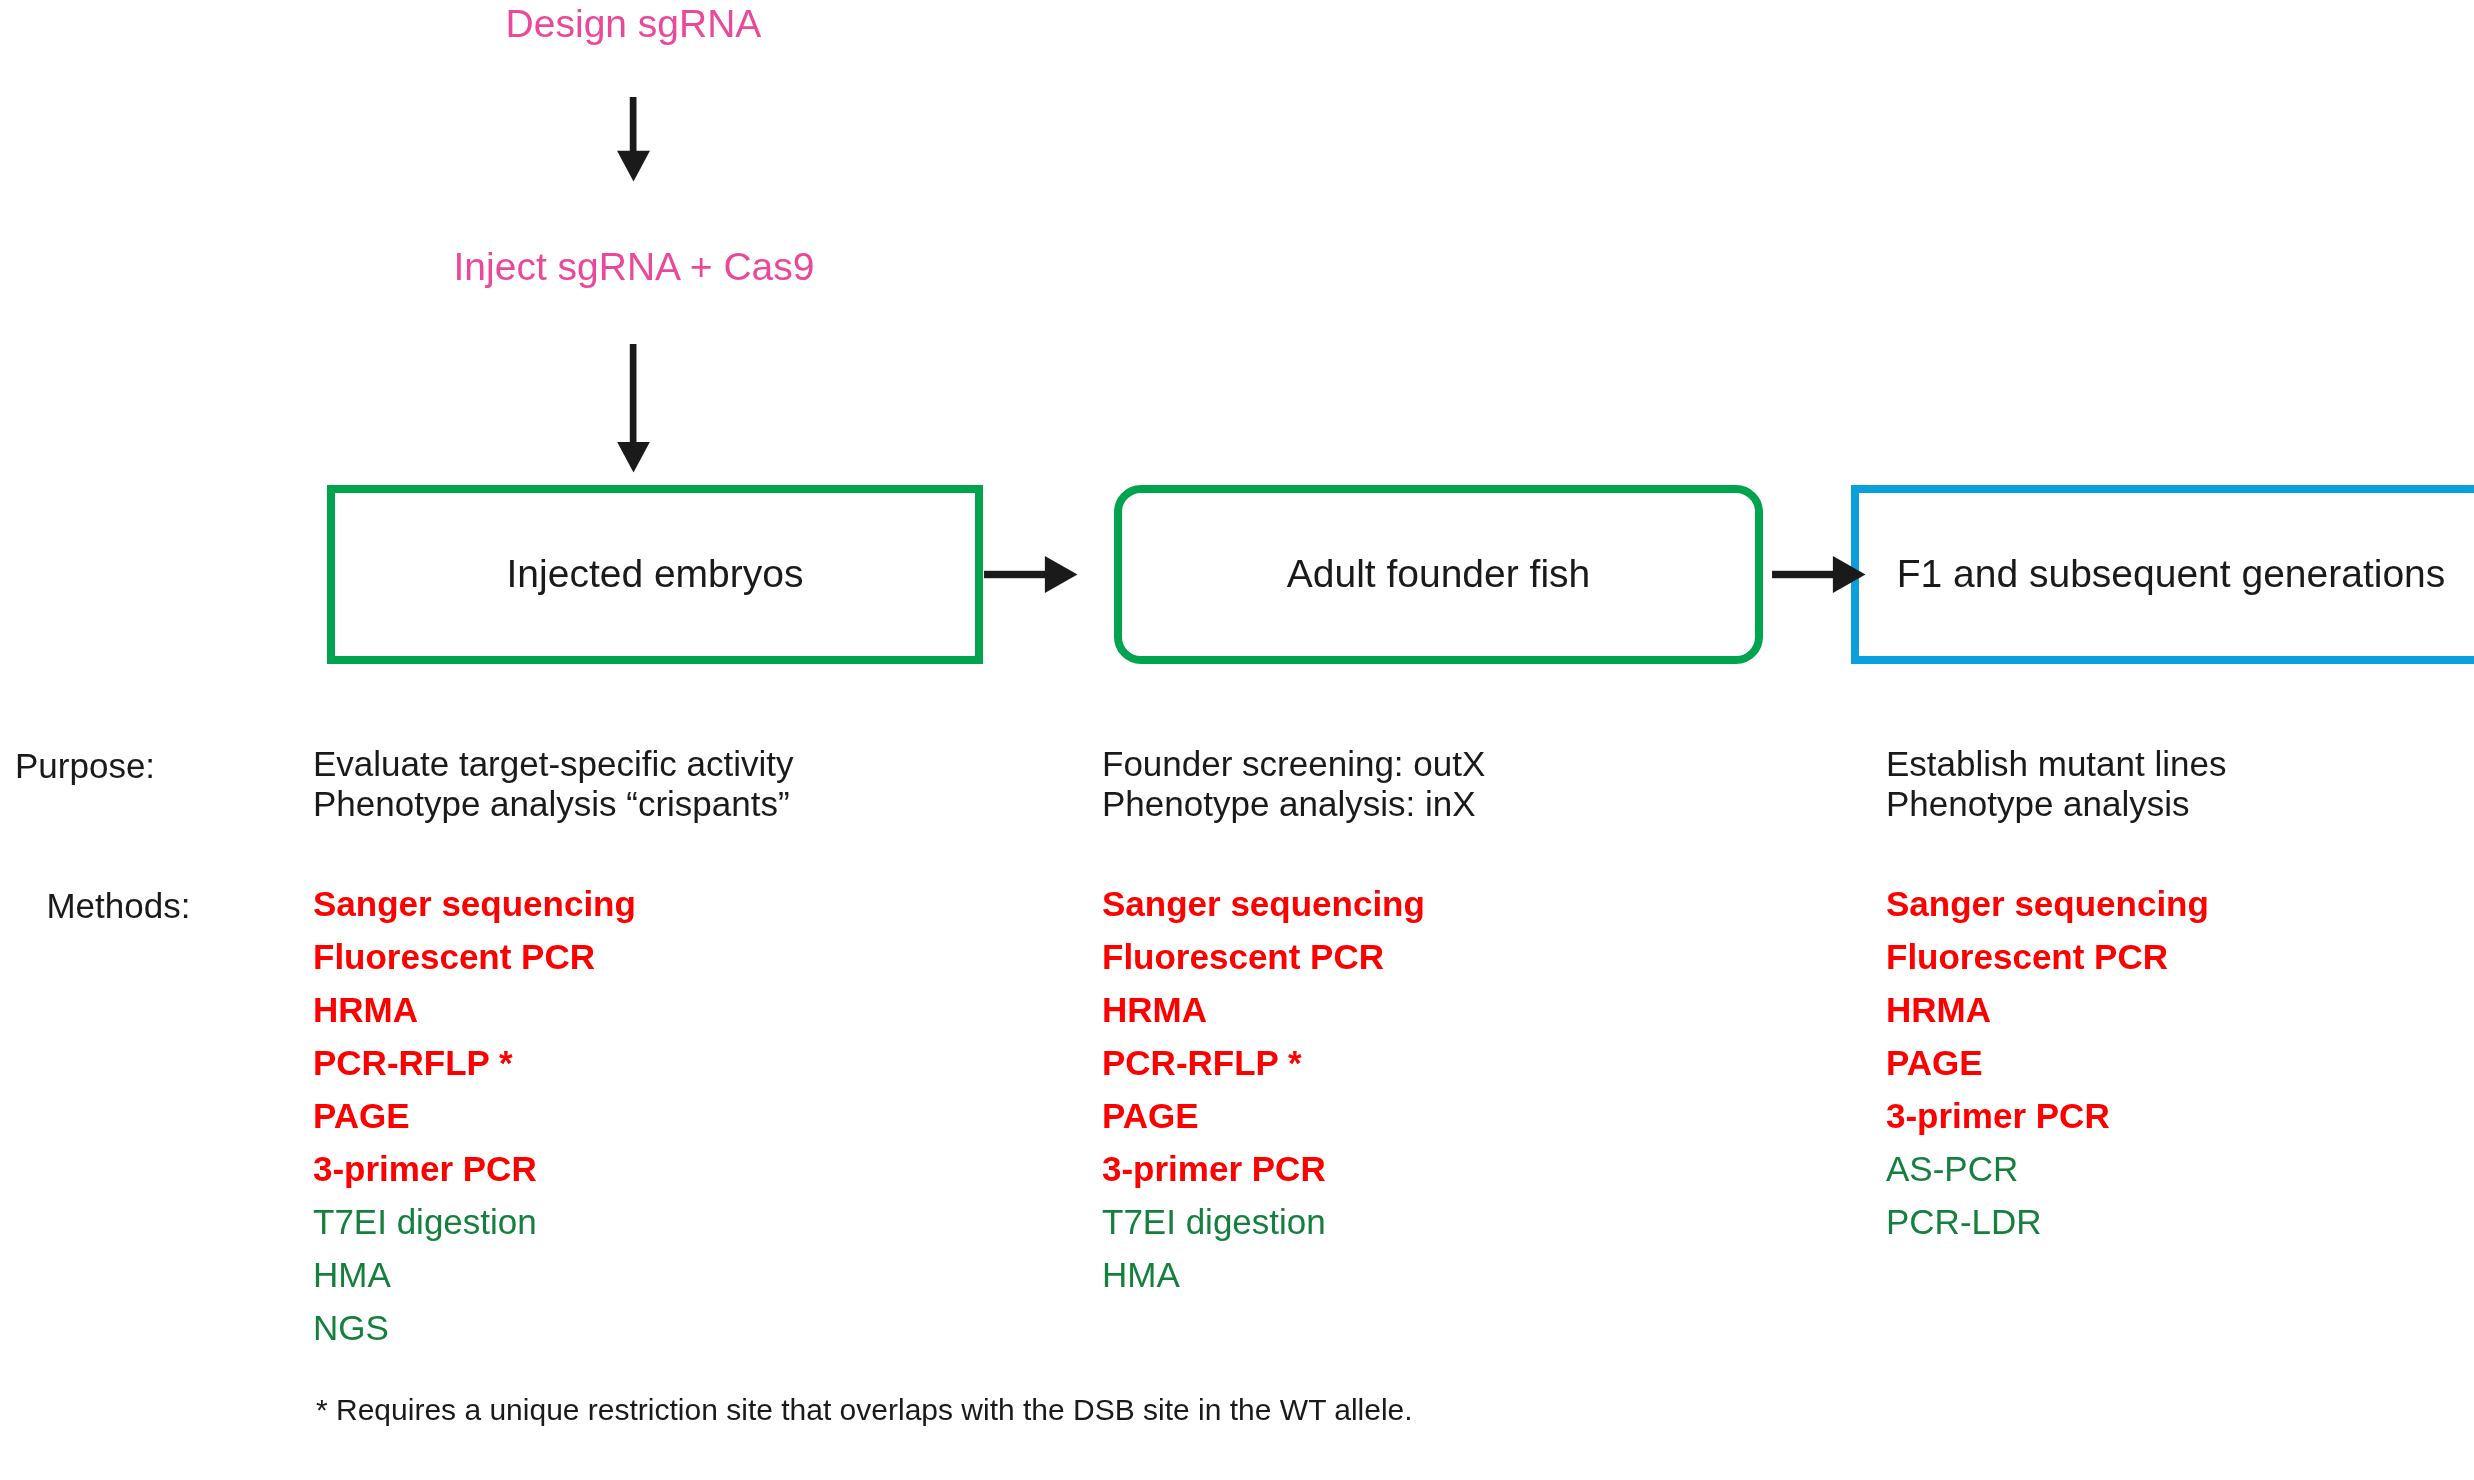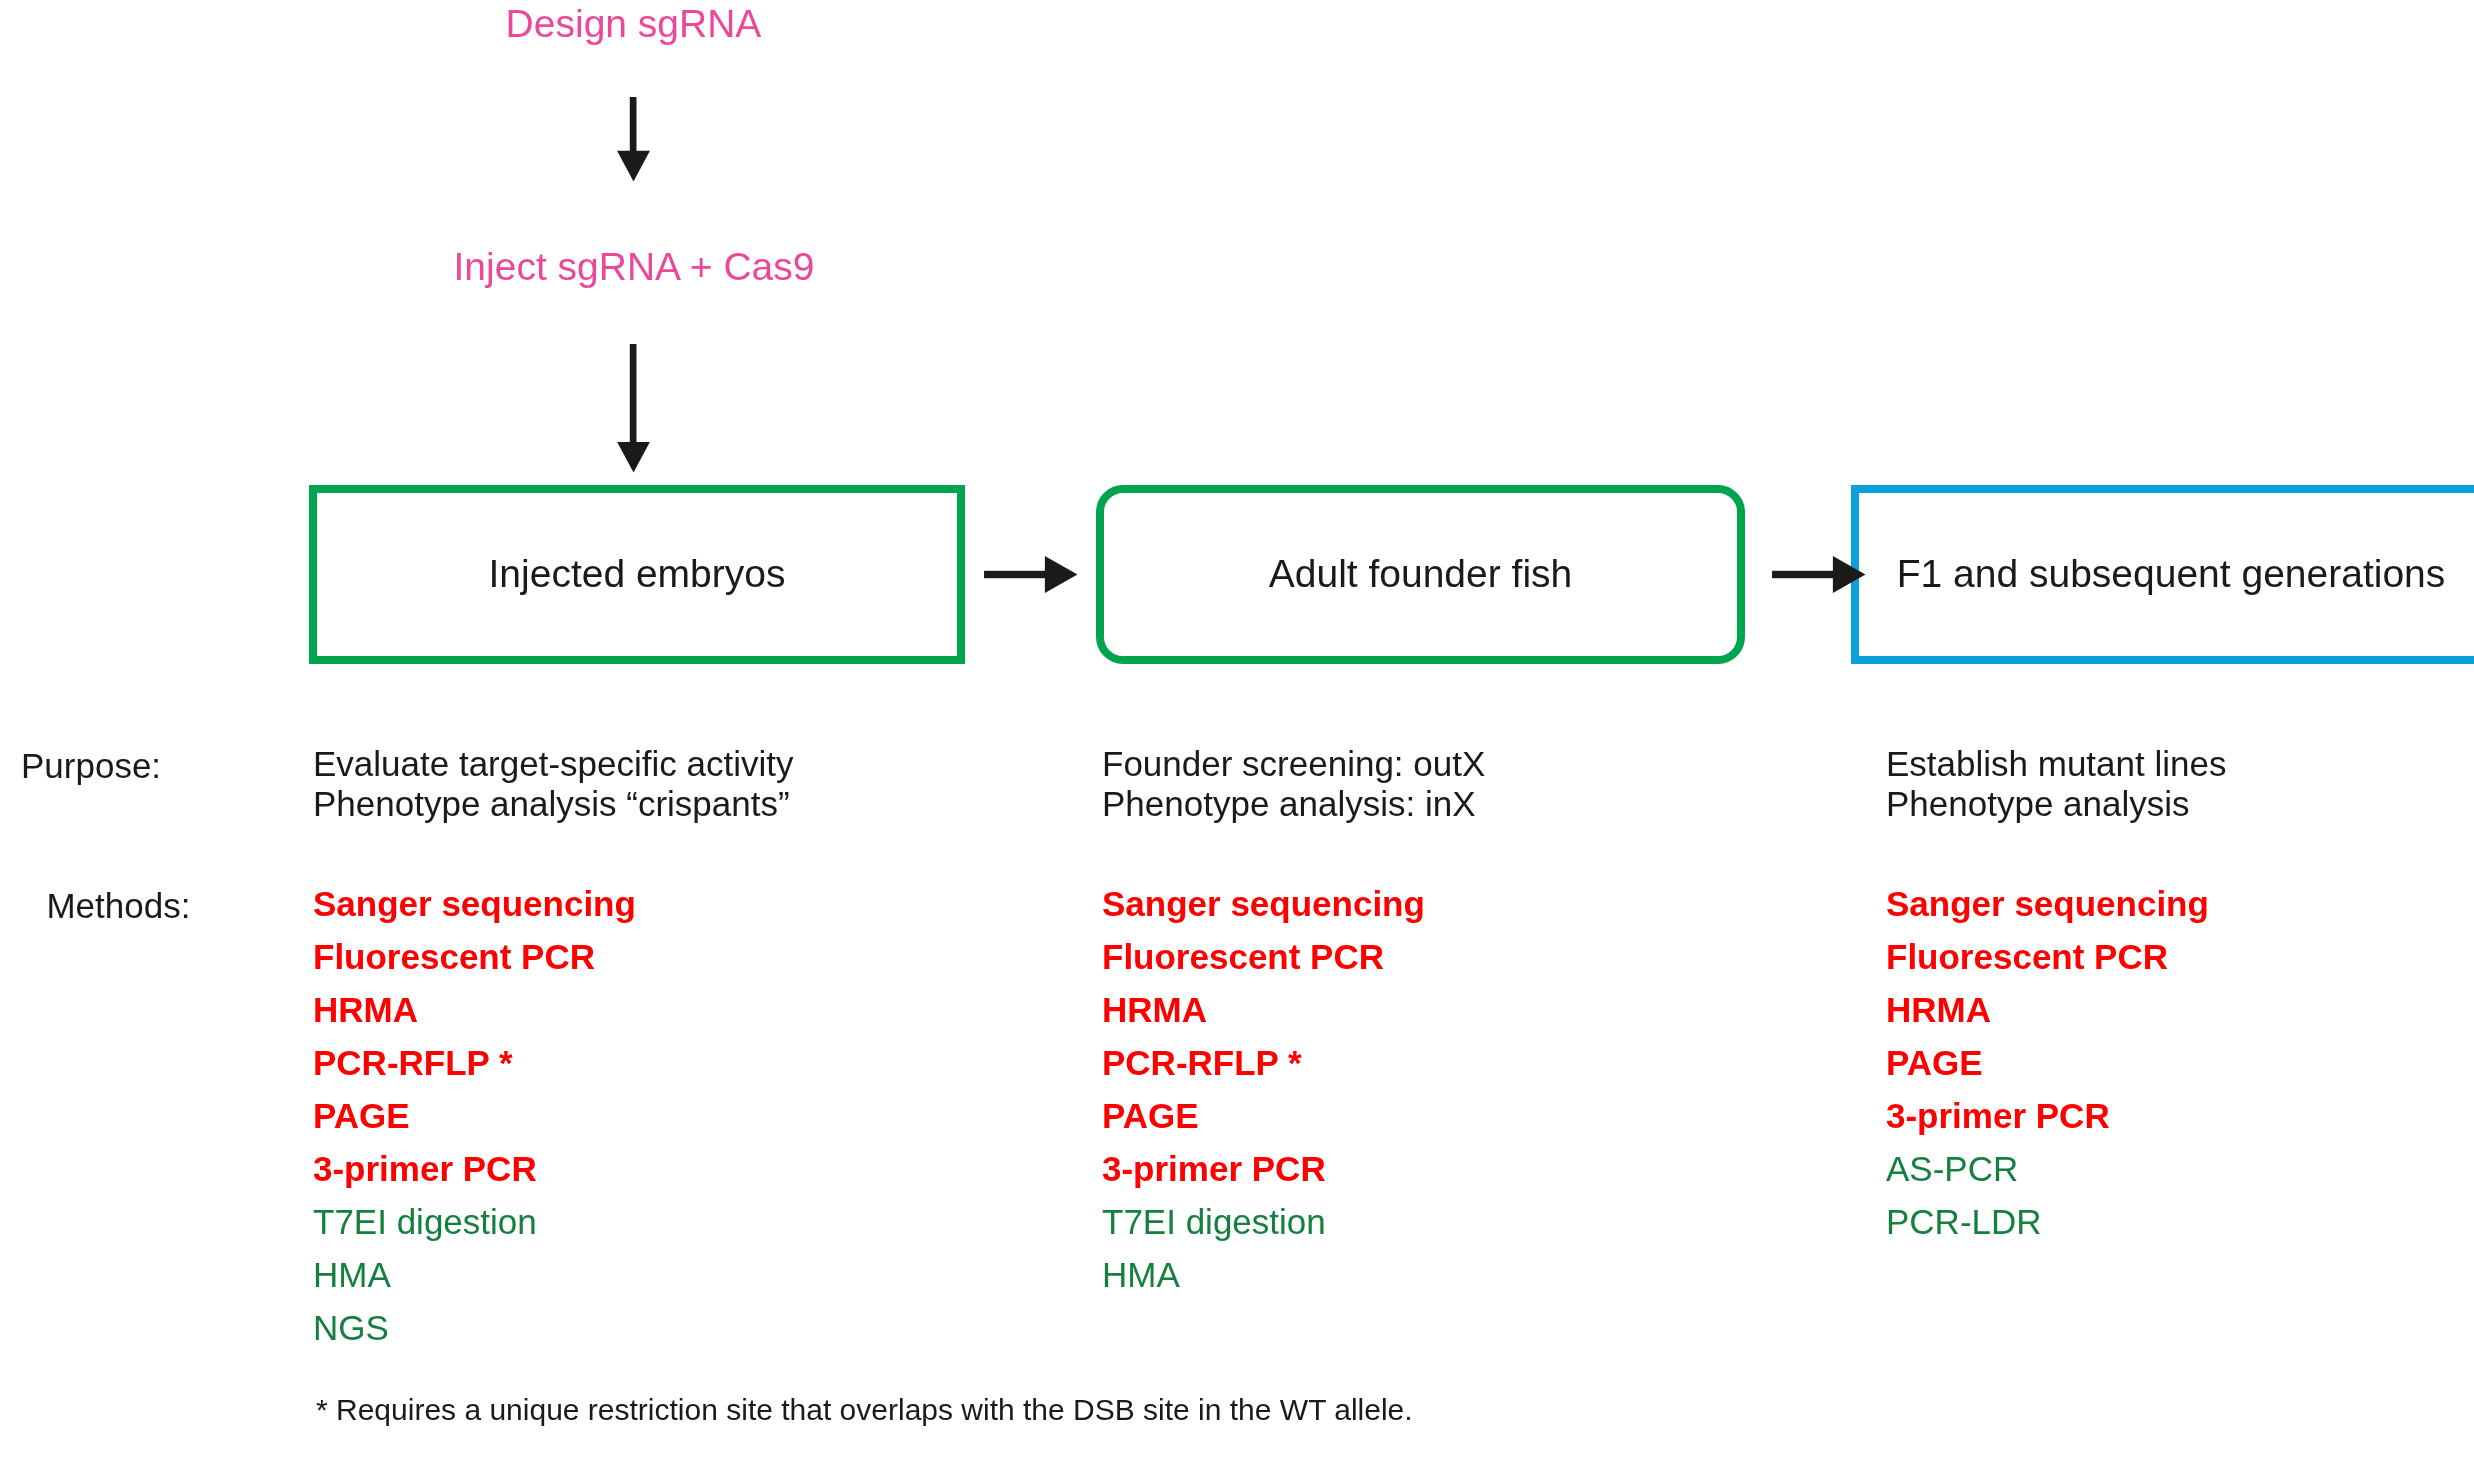--- a/index.html
+++ b/index.html
@@ -44,21 +44,21 @@
     align-items: center;
     justify-content: center;
     text-align: center;
   }
   .stage-box .stage-label {
     font-size: 39px;
     line-height: 1.18;
     color: #1a1a1a;
     padding: 0 10.4px;
   }
-  .box-green { border: 8.2px solid #00A44F; }
+  .box-green { border: 8.2px solid #00A44F; margin-left: 18px; }
   .box-blue  { border: 8.2px solid #0BA0DC; }
 
   
   .row-label {
     font-size: 35px;
     color: #1a1a1a;
     white-space: nowrap;
   }
 
   
@@ -132,21 +132,21 @@
     </svg>
   </div>
 
   <div class="abs h-arrow" style="left:1772px; top:553px;">
     <svg width="95" height="43" viewBox="0 0 128 58" aria-hidden="true">
       <rect x="0" y="24" width="88" height="10" fill="#1a1a1a"></rect>
       <polygon points="82,4 82,54 126,29" fill="#1a1a1a"></polygon>
     </svg>
   </div>
 
-  <div class="abs row-label" style="left:21px; top:746px;">Purpose:</div>
+  <div class="abs row-label" style="left:15px; top:746px;">Purpose:</div>
 
   <div class="abs col-block purpose" style="left:313px; top:746px;">
     <span class="line">Evaluate target-specific activity</span>
     <span class="line">Phenotype analysis “crispants”</span>
   </div>
 
   <div class="abs col-block purpose" style="left:1102px; top:746px;">
     <span class="line">Founder screening: outX</span>
     <span class="line">Phenotype analysis: inX</span>
   </div>

